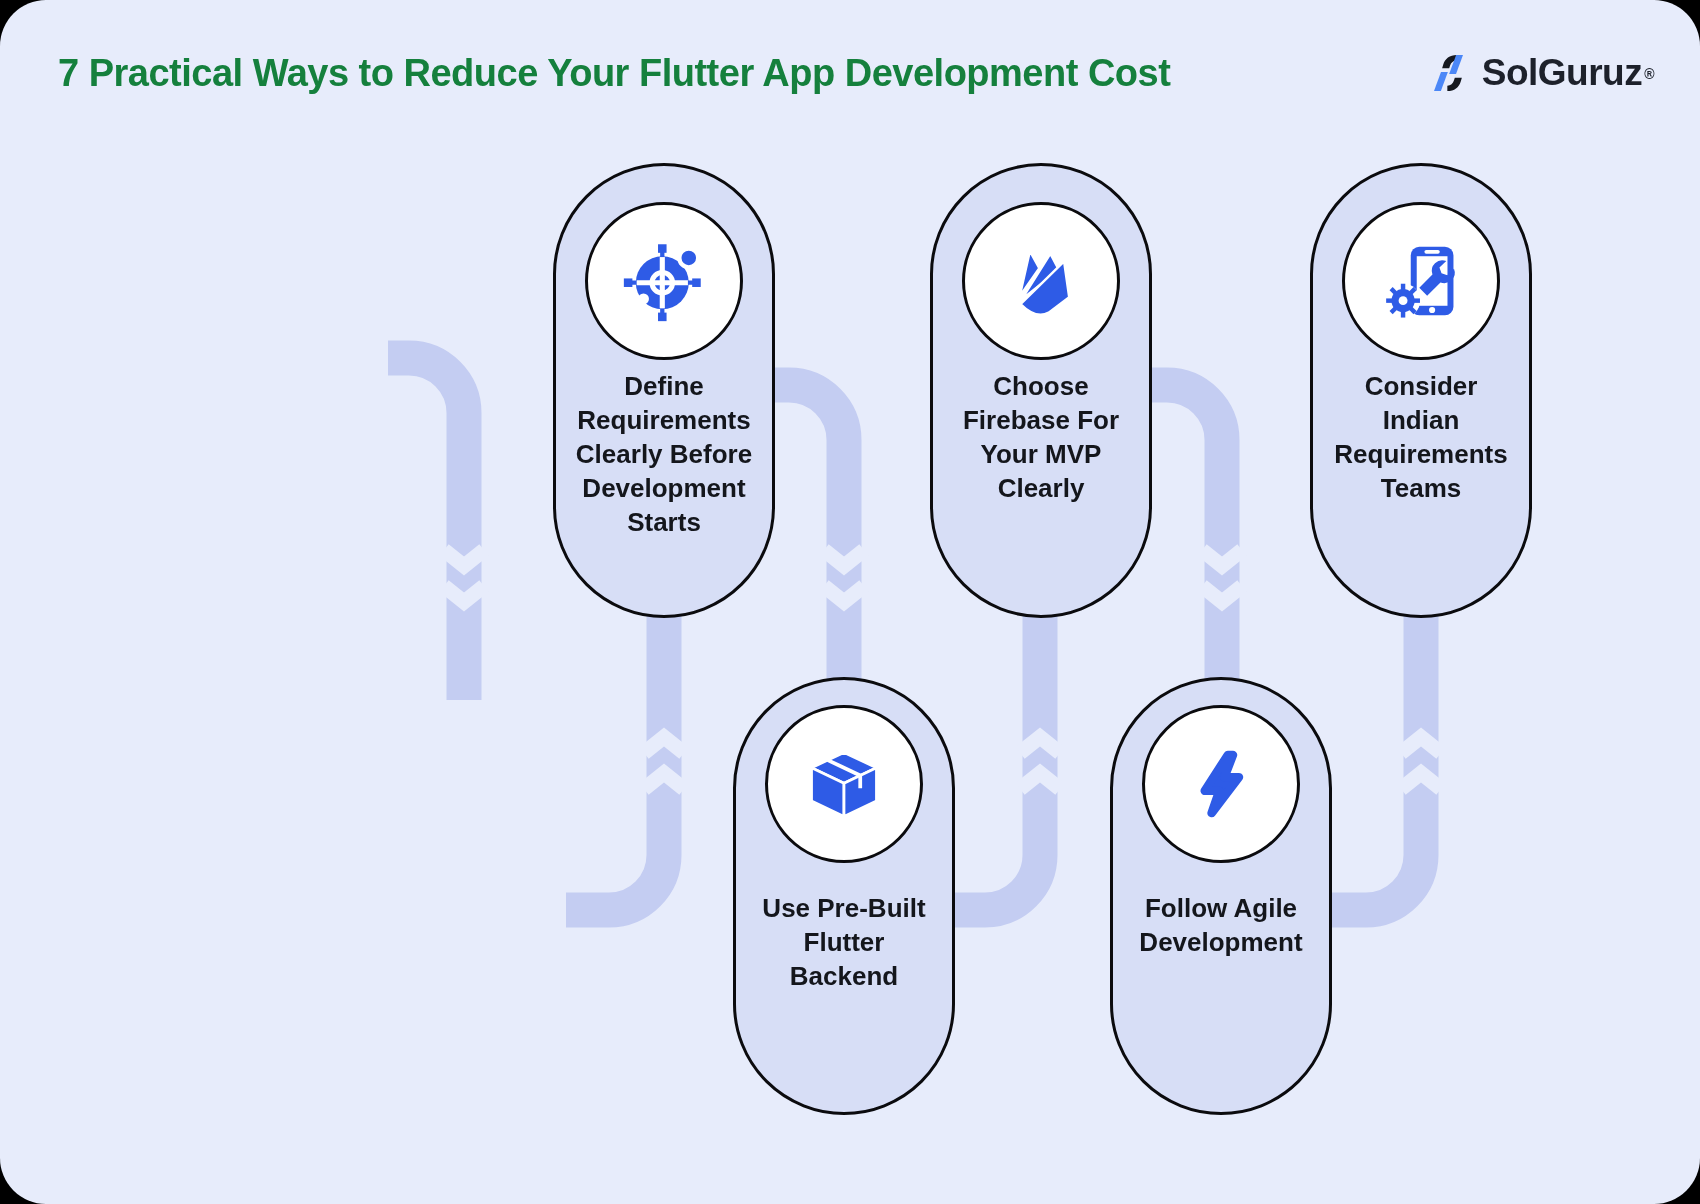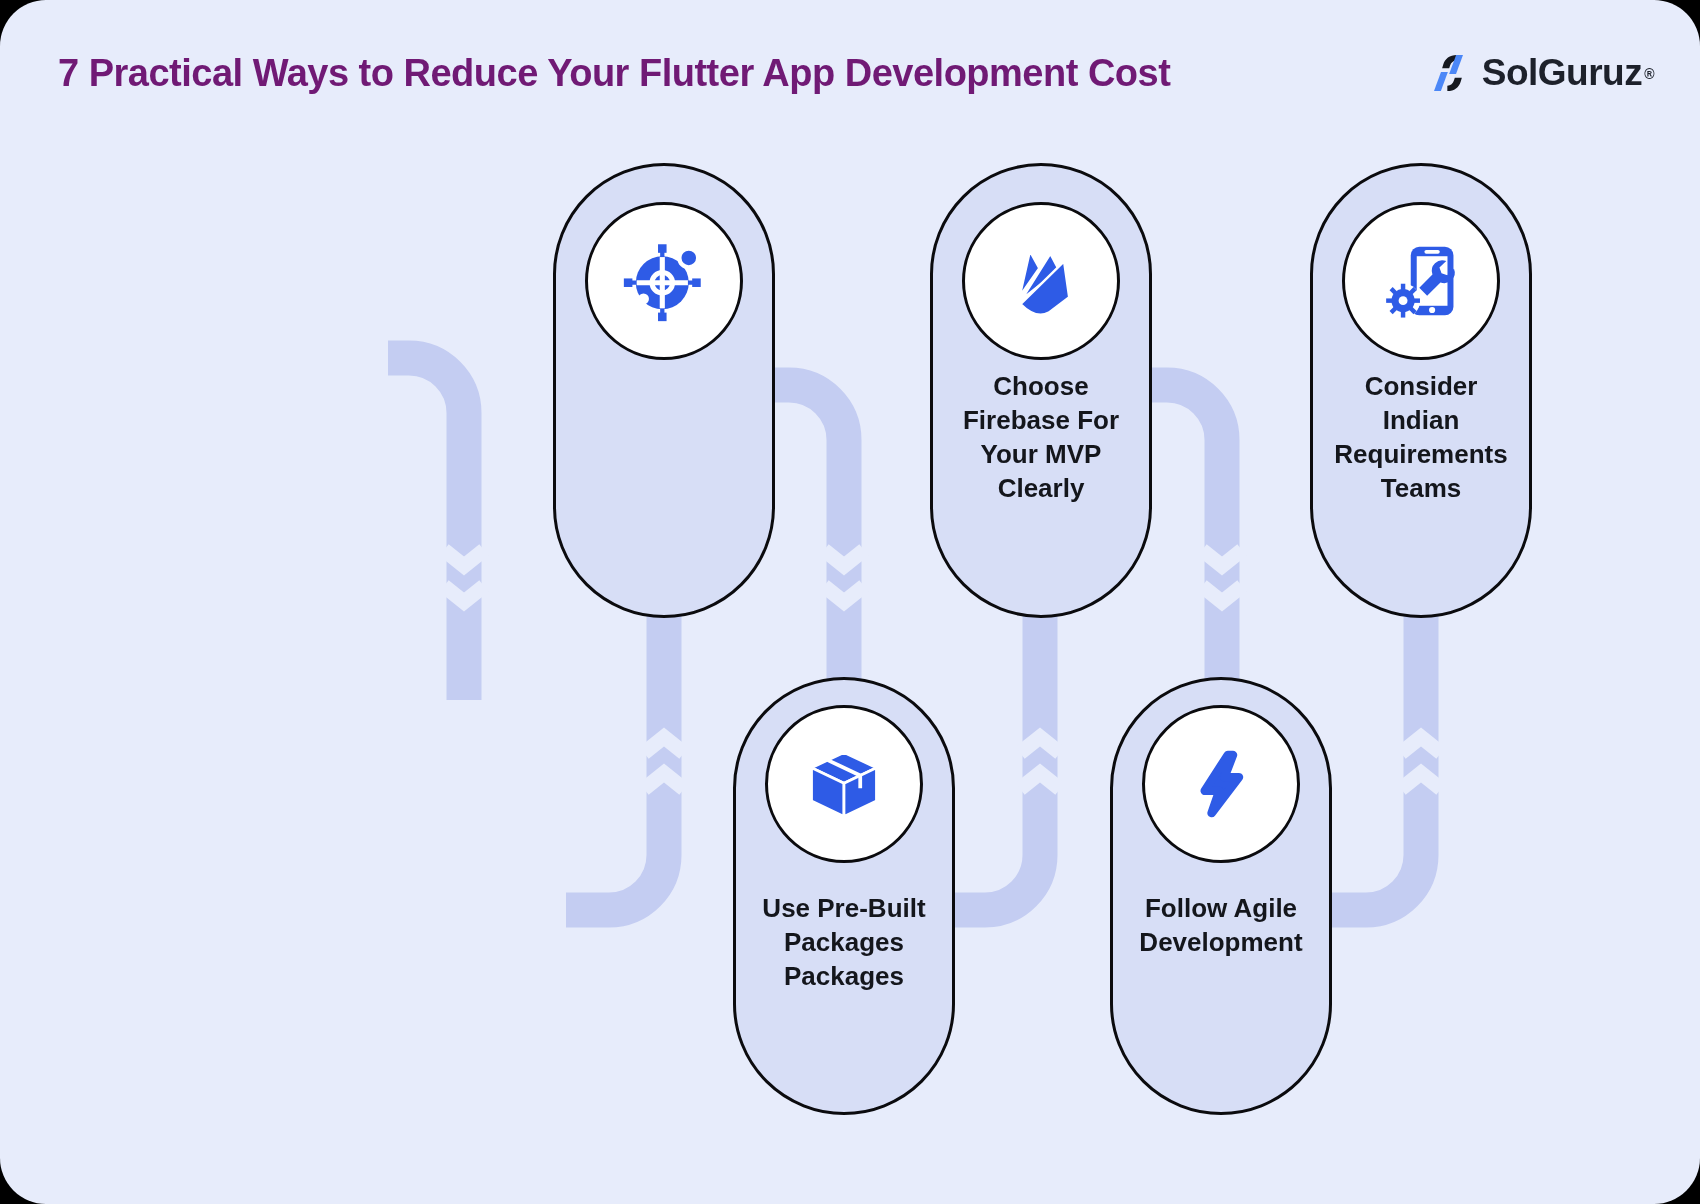--- a/index.html
+++ b/index.html
@@ -19,21 +19,21 @@
   }
   .card{
     position:absolute;left:0;top:0;width:1700px;height:1204px;
     border-radius:46px;
     background:var(--canvas-background);
     overflow:hidden;
   }
   .page-title{
     position:absolute;left:58px;top:52px;
     font-size:38px;font-weight:700;letter-spacing:-0.5px;
-    color:#701a75;
+    color:#15803d;
   }
   .logo{
     position:absolute;right:46px;top:44px;
     display:flex;align-items:center;gap:10px;
   }
   .logo-mark{width:40px;height:58px}
   .logo-text{
     font-size:37px;font-weight:700;color:#1d212b;letter-spacing:-0.5px;
     display:flex;align-items:center;
   }
@@ -129,20 +129,21 @@
         <line x1="23" y1="10" x2="23" y2="40" stroke="#fff" stroke-width="3"></line>
         <circle cx="23" cy="25" r="6" fill="none" stroke="#fff" stroke-width="3"></circle>
         <rect x="20.5" y="2.5" width="5" height="5" fill="#2e5be6"></rect>
         <rect x="20.5" y="42.5" width="5" height="5" fill="#2e5be6"></rect>
         <rect x="0.5" y="22.5" width="5" height="5" fill="#2e5be6"></rect>
         <rect x="40.5" y="22.5" width="5" height="5" fill="#2e5be6"></rect>
         <circle cx="38.5" cy="10.5" r="5.5" fill="#2e5be6" stroke="#fff" stroke-width="2.5"></circle>
         <circle cx="12" cy="34.5" r="3.2" fill="#fff"></circle>
       </svg>
     </div>
+    <div class="pill-label">Define Requirements Clearly Before Development Starts</div>
   </div>
 
   <div class="pill top p3">
     <div class="icon-circle">
       <svg viewBox="0 0 48 48">
         <g fill="#2e5be6" stroke="#fff" stroke-width="1.4" stroke-linejoin="round">
           <path d="M11.5 33 L17.5 6.5 L23 16.5 Z"></path>
           <path d="M12.5 35 L29.5 8 L34.5 17.5 Z"></path>
           <path d="M12 37.5 L37.5 12.5 L40.5 33.5 L28.5 42.5 Q21 46.5 12 37.5 Z"></path>
         </g>
@@ -182,21 +183,21 @@
     <div class="icon-circle">
       <svg viewBox="0 0 48 48">
         <g fill="#2e5be6" stroke="#fff" stroke-width="1.6" stroke-linejoin="round">
           <path d="M24 5.5 L43 14.5 L24 23.5 L5 14.5 Z"></path>
           <path d="M5 14.5 L24 23.5 L24 43 L5 34 Z"></path>
           <path d="M43 14.5 L24 23.5 L24 43 L43 34 Z"></path>
         </g>
         <path d="M14.5 10 L33.5 19 L33.5 26.5" fill="none" stroke="#fff" stroke-width="2.2"></path>
       </svg>
     </div>
-    <div class="pill-label">Use Pre-Built Packages Packages</div>
+    <div class="pill-label">Use Pre-Built Flutter Backend</div>
   </div>
 
   <div class="pill bottom p7">
     <div class="icon-circle">
       <svg viewBox="0 0 48 48">
         <path d="M28 7 L14.5 28 H23 L18.5 41 L34.5 20 H26 L31 7 Z" fill="#2e5be6" stroke="#2e5be6" stroke-width="5" stroke-linejoin="round" stroke-linecap="round"></path>
       </svg>
     </div>
     <div class="pill-label">Follow Agile Development</div>
   </div>

